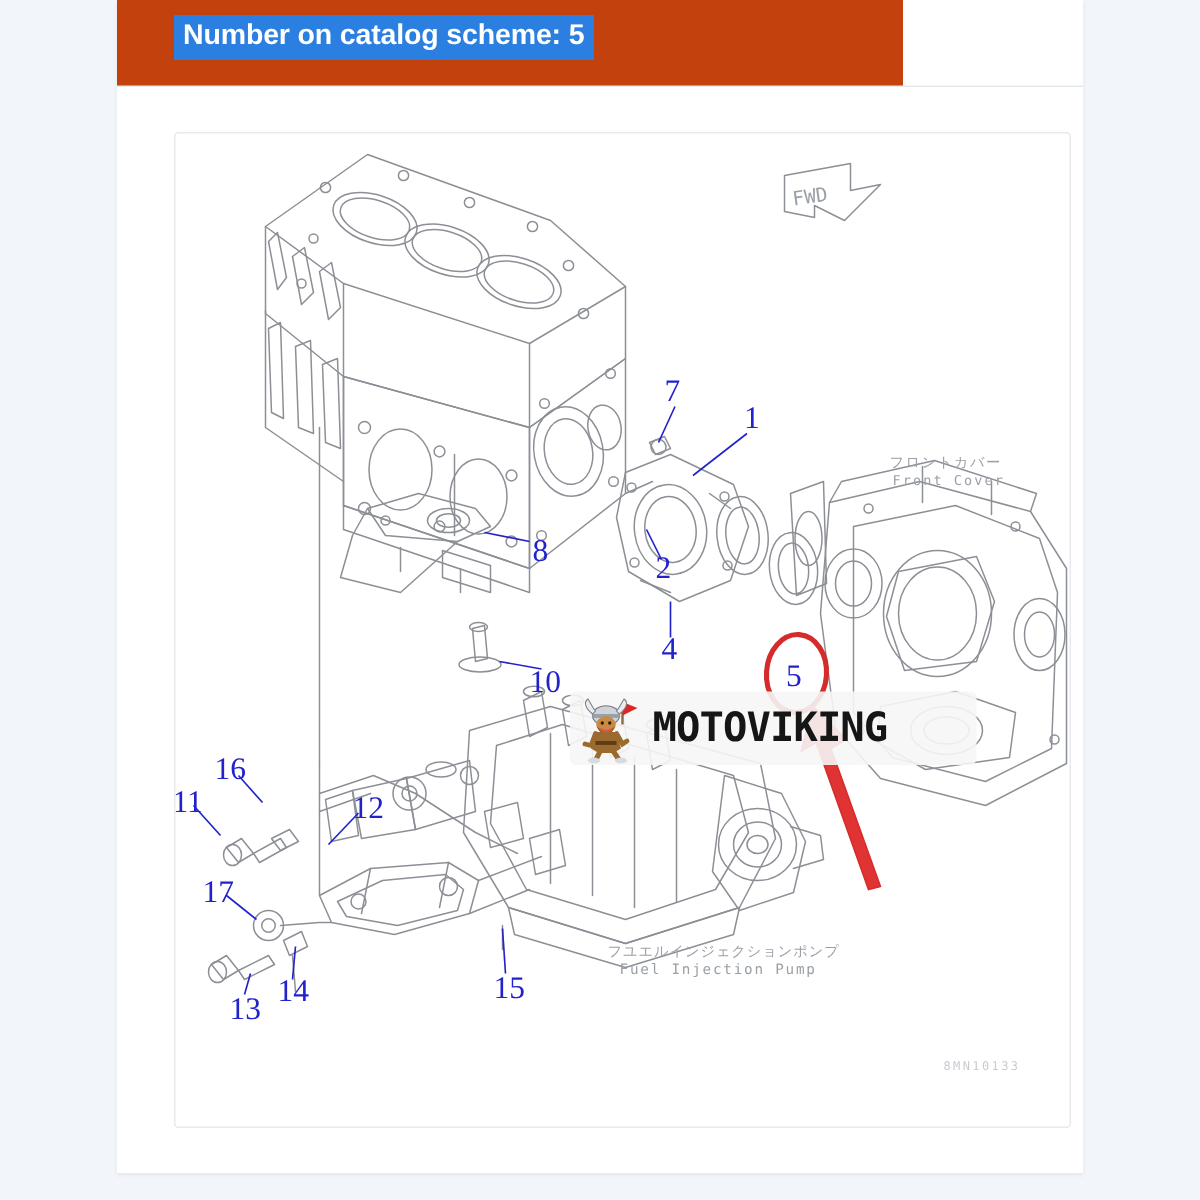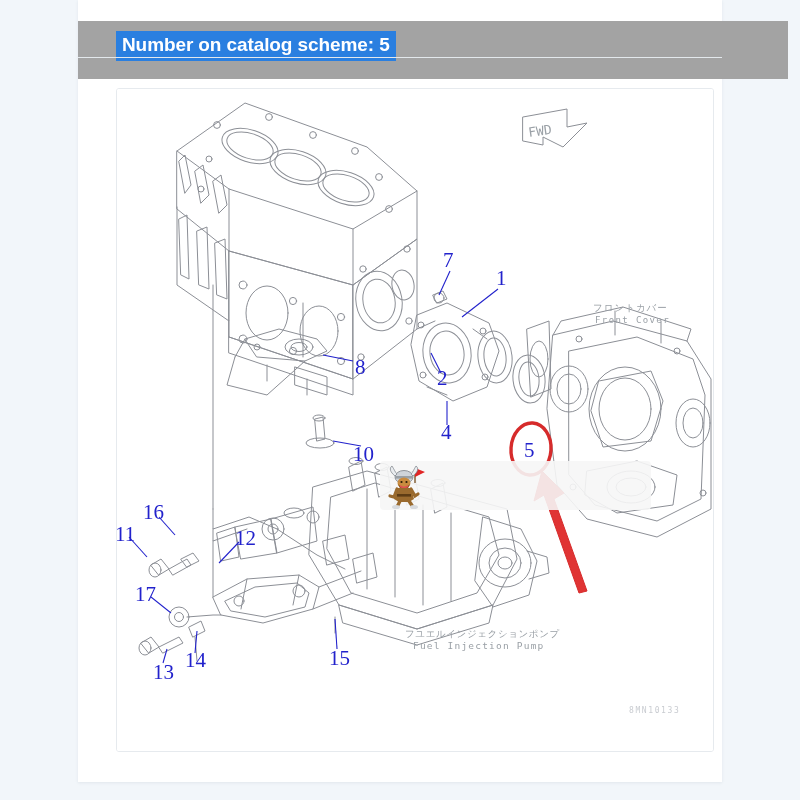--- a/index.html
+++ b/index.html
@@ -28,24 +28,23 @@
     width: 644px;
     height: 782px;
     background: #ffffff;
     box-shadow: 0 1px 3px rgba(80,100,120,0.10);
   }
   
   .header-zone {
     position: absolute;
     left: 78px;
     top: 0;
-    width: 710px;
+    width: 524px;
     height: 58px;
-    background: #a3a3a3;
-    margin-top: 21px;
+    background: #c2410c;
   }
   .header-divider {
     position: absolute;
     left: 78px;
     top: 57px;
     width: 644px;
     height: 1px;
     background: #e3e8ec;
   }
   .scheme-title {
@@ -423,16 +422,17 @@
           <path d="M27 26 L31 33 L34 31" stroke="#9a6a2e" stroke-width="3.2" fill="none" stroke-linecap="round"></path>
 
           <path d="M16 38 L13 44" stroke="#9a6a2e" stroke-width="3.4" stroke-linecap="round"></path>
           <path d="M25 38 L29 44" stroke="#9a6a2e" stroke-width="3.4" stroke-linecap="round"></path>
           <ellipse cx="12" cy="44" rx="4" ry="2" fill="#d7dade"></ellipse>
           <ellipse cx="30" cy="44" rx="4" ry="2" fill="#d7dade"></ellipse>
 
           <rect x="13" y="31" width="14" height="2.6" fill="#5e3c14"></rect>
         </svg>
       </div>
+      <div class="wm-text">MOTOVIKING</div>
     </div>
   </div>
 
 </div>
 
 </body></html>

